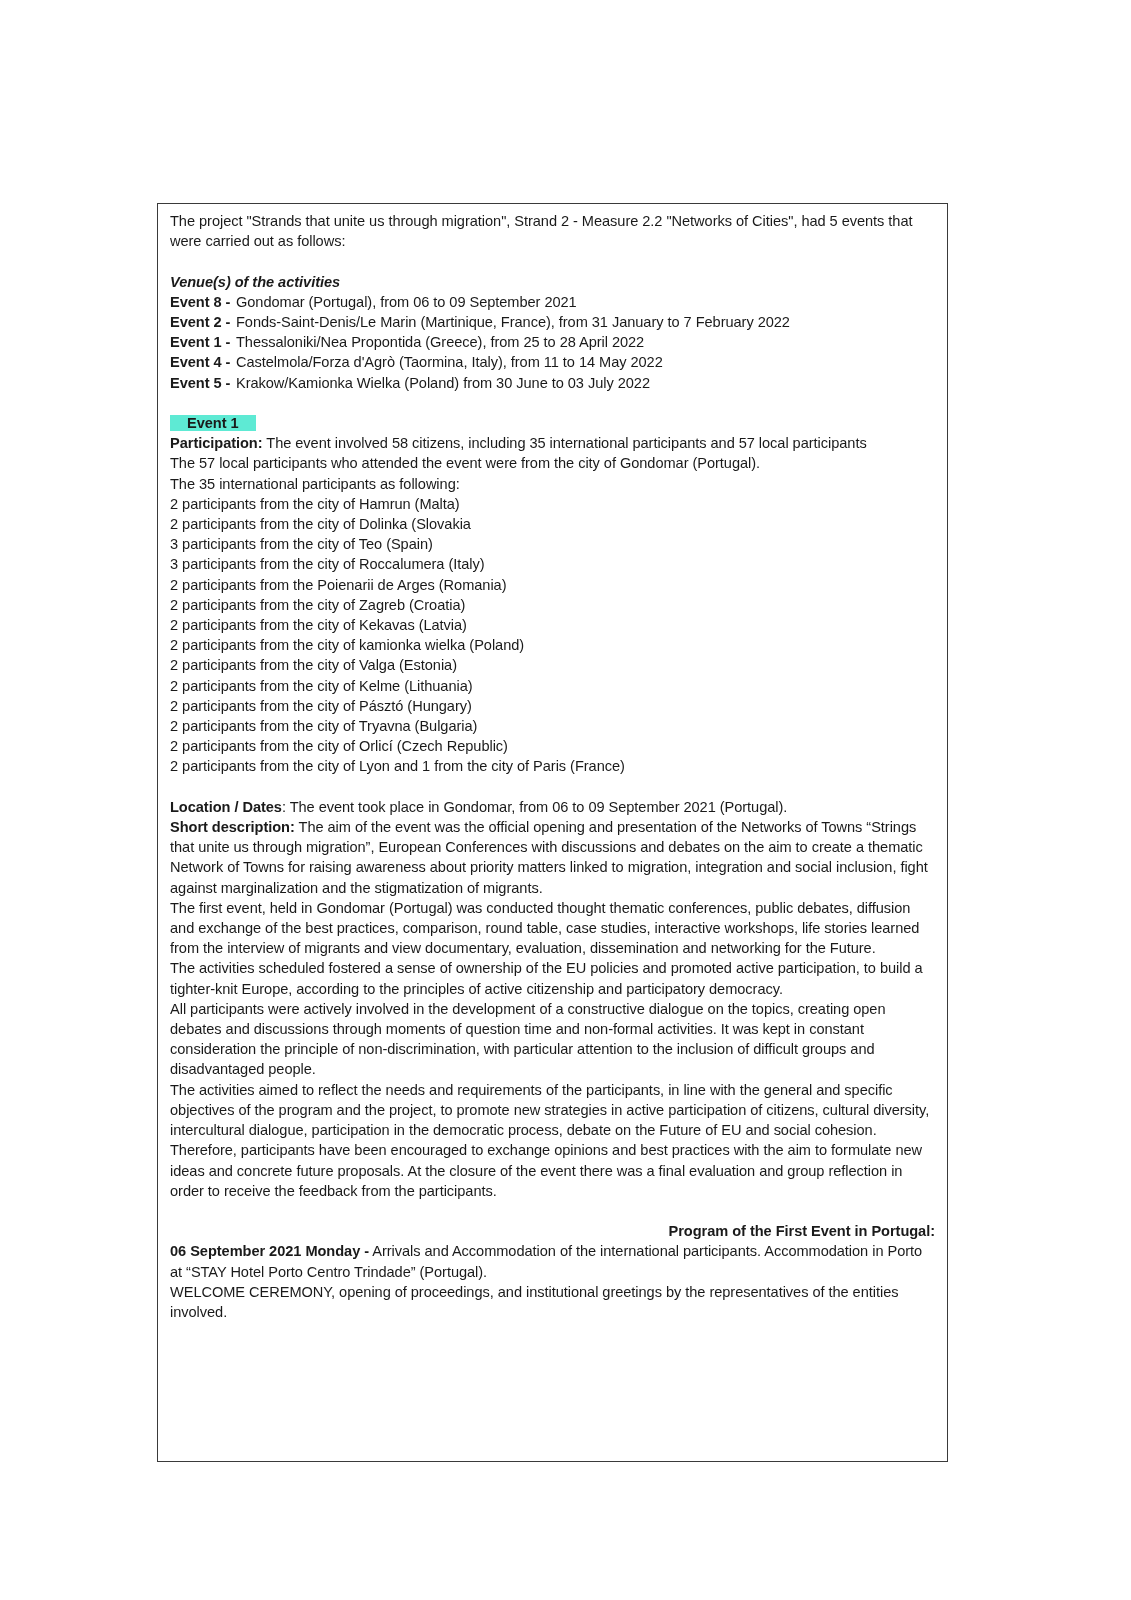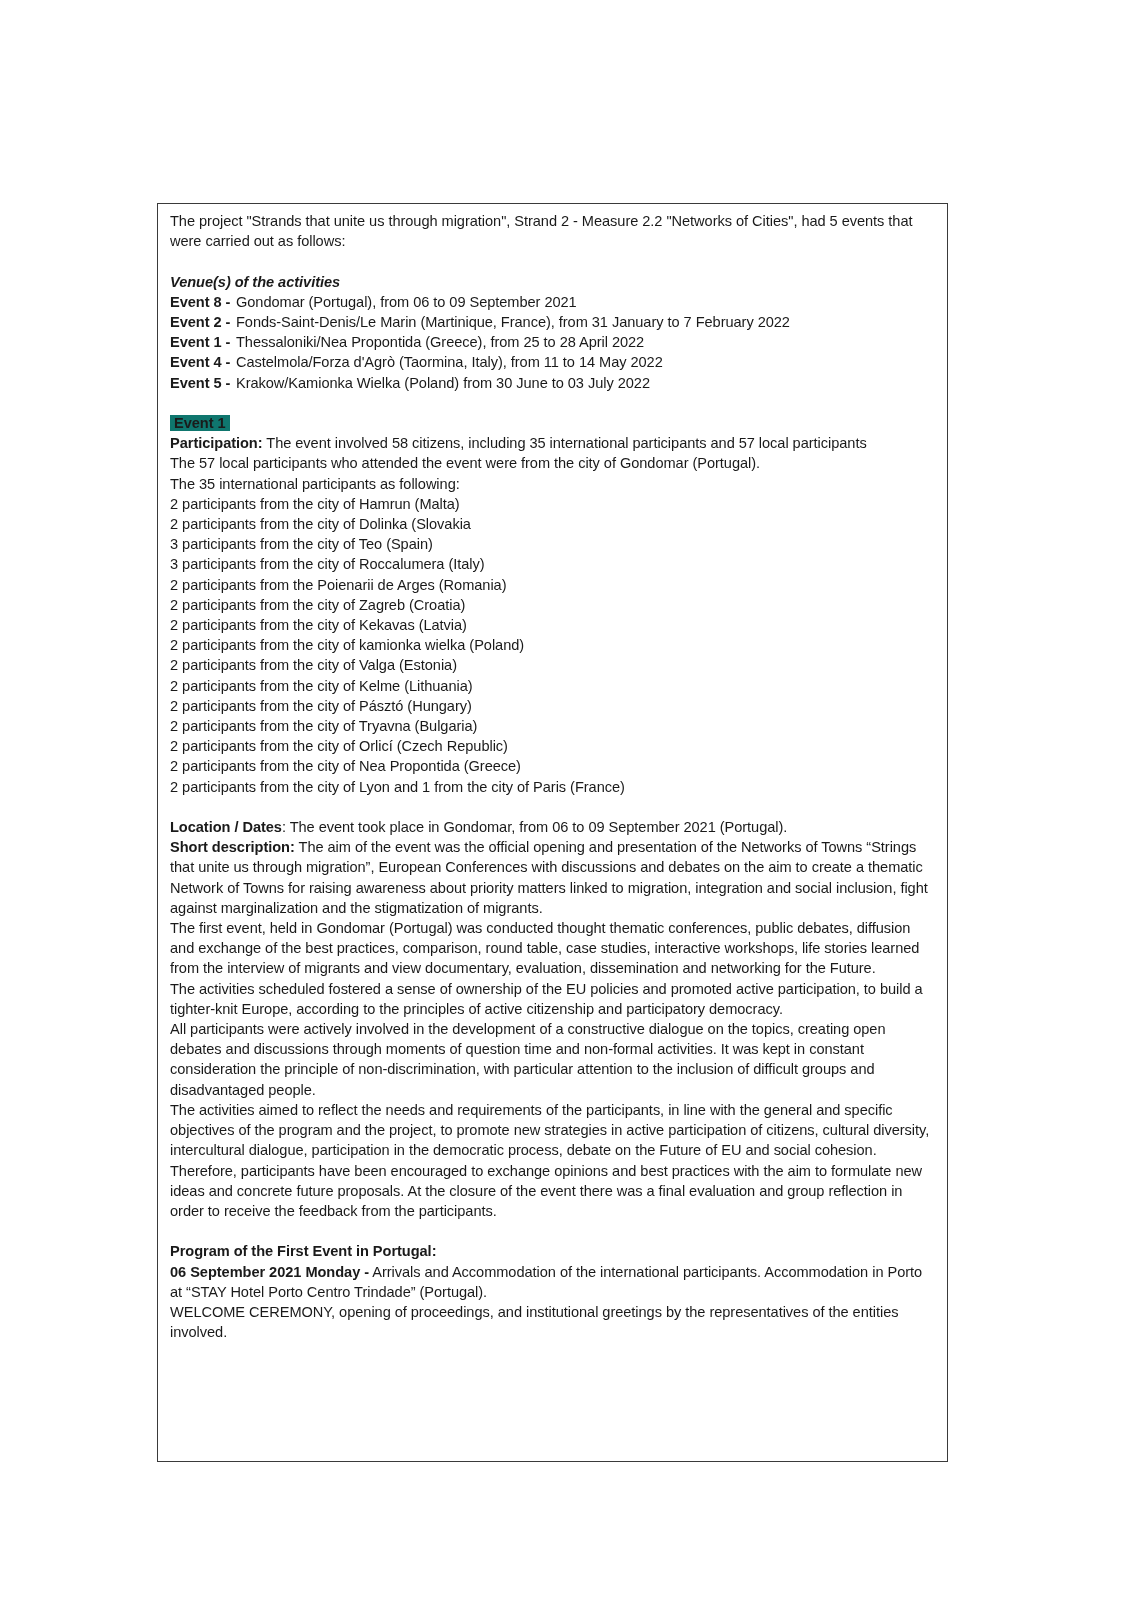--- a/index.html
+++ b/index.html
@@ -40,34 +40,35 @@
     letter-spacing: -0.05px;
   }
   p.para {
     margin: 0;
   }
   .spacer {
     height: 20.2px;
   }
   b, .bold {
     font-weight: bold;
+    text-align: right;
   }
   .bold-italic {
     font-weight: bold;
     font-style: italic;
   }
   .evt-label {
     font-weight: bold;
     display: inline-block;
     min-width: 66px;
   }
   .highlight {
-    background-color: #0f766e;
+    background-color: #5eead4;
     font-weight: bold;
-    padding: 0 4px;
+    padding: 0 17px;
   }
   .line {
     white-space: pre-wrap;
   }
 </style>
 </head>
 <body>
 
 <div class="page">
   <div class="doc-box body-text">
@@ -99,21 +100,20 @@
     <p class="para">3 participants from the city of Roccalumera (Italy)</p>
     <p class="para">2 participants from the Poienarii de Arges (Romania)</p>
     <p class="para">2 participants from the city of Zagreb (Croatia)</p>
     <p class="para">2 participants from the city of Kekavas (Latvia)</p>
     <p class="para">2 participants from the city of kamionka wielka (Poland)</p>
     <p class="para">2 participants from the city of Valga (Estonia)</p>
     <p class="para">2 participants from the city of Kelme (Lithuania)</p>
     <p class="para">2 participants from the city of Pásztó (Hungary)</p>
     <p class="para">2 participants from the city of Tryavna (Bulgaria)</p>
     <p class="para">2 participants from the city of Orlicí (Czech Republic)</p>
-    <p class="para">2 participants from the city of Nea Propontida (Greece)</p>
     <p class="para">2 participants from the city of Lyon and 1 from the city of Paris (France)</p>
 
     <div class="spacer"></div>
 
     <p class="para"><span class="bold">Location / Dates</span><span class="line">: The event took place in Gondomar, from 06 to 09 September 2021 (Portugal).</span></p>
 
     <p class="para"><span class="bold">Short description:</span><span class="line"> The aim of the event was the official opening and presentation of the Networks of Towns “Strings that unite us through migration”, European Conferences with discussions and debates on the aim to create a thematic Network of Towns for raising awareness about priority matters linked to migration, integration and social inclusion, fight against marginalization and the stigmatization of migrants.</span></p>
 
     <p class="para line">The first event, held in Gondomar (Portugal) was conducted thought thematic conferences, public debates, diffusion and exchange of the best practices, comparison, round table, case studies, interactive workshops, life stories learned from the interview of migrants and view documentary, evaluation, dissemination and networking for the Future.</p>
     <p class="para line">The activities scheduled fostered a sense of ownership of the EU policies and promoted active participation, to build a tighter-knit Europe, according to the principles of active citizenship and participatory democracy.</p>

